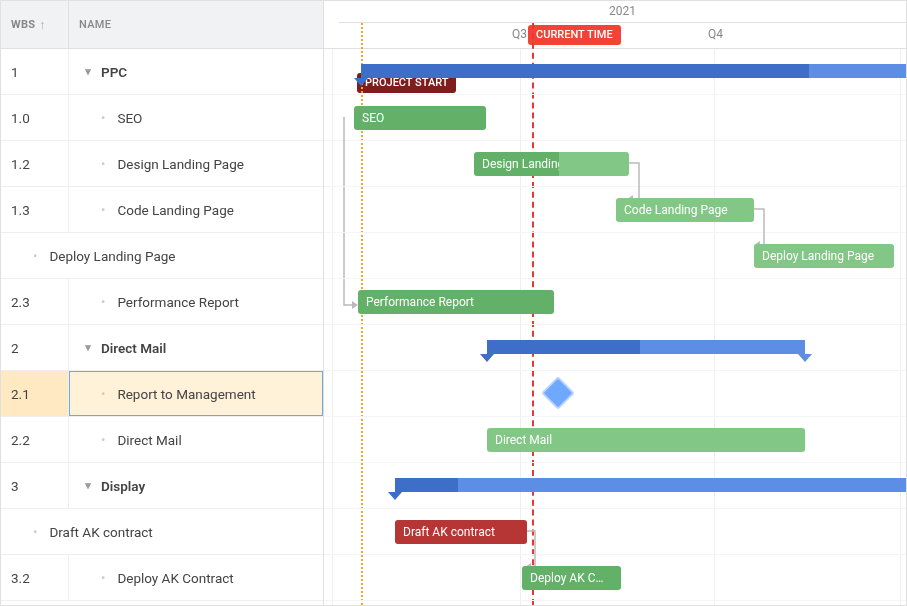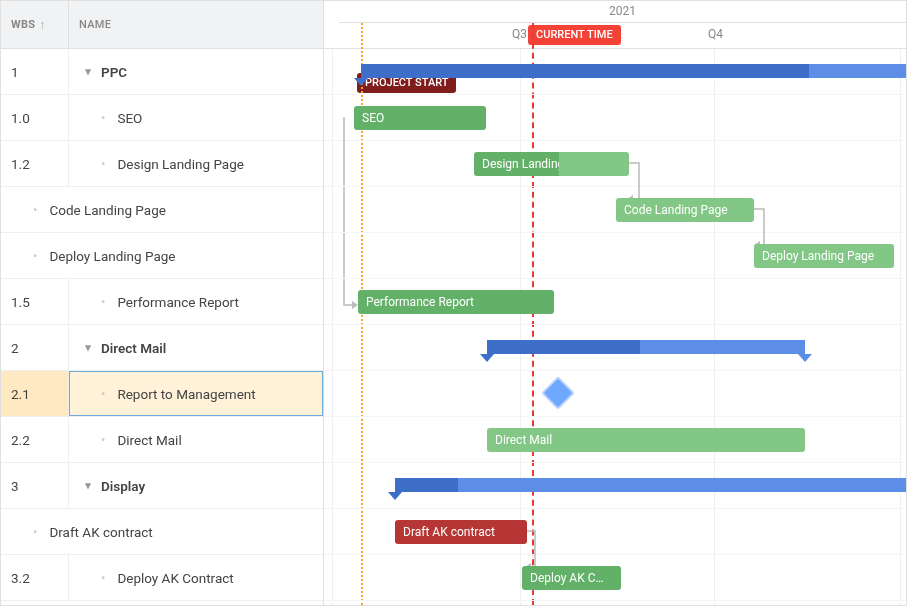--- a/index.html
+++ b/index.html
@@ -284,33 +284,34 @@
           </div>
         </div>
         <div class="row">
           <div class="cell-wbs">1.2</div>
           <div class="cell-name">
             <span class="bullet">•</span>
             <span>Design Landing Page</span>
           </div>
         </div>
         <div class="row">
+          <div class="cell-wbs">1.3</div>
           <div class="cell-name">
             <span class="bullet">•</span>
             <span>Code Landing Page</span>
           </div>
         </div>
         <div class="row">
           <div class="cell-name">
             <span class="bullet">•</span>
             <span>Deploy Landing Page</span>
           </div>
         </div>
         <div class="row">
-          <div class="cell-wbs">1.5</div>
+          <div class="cell-wbs">2.3</div>
           <div class="cell-name">
             <span class="bullet">•</span>
             <span>Performance Report</span>
           </div>
         </div>
         <div class="row parent">
           <div class="cell-wbs">2</div>
           <div class="cell-name">
             <span class="chevron">▾</span>
             <span>Direct Mail</span>

